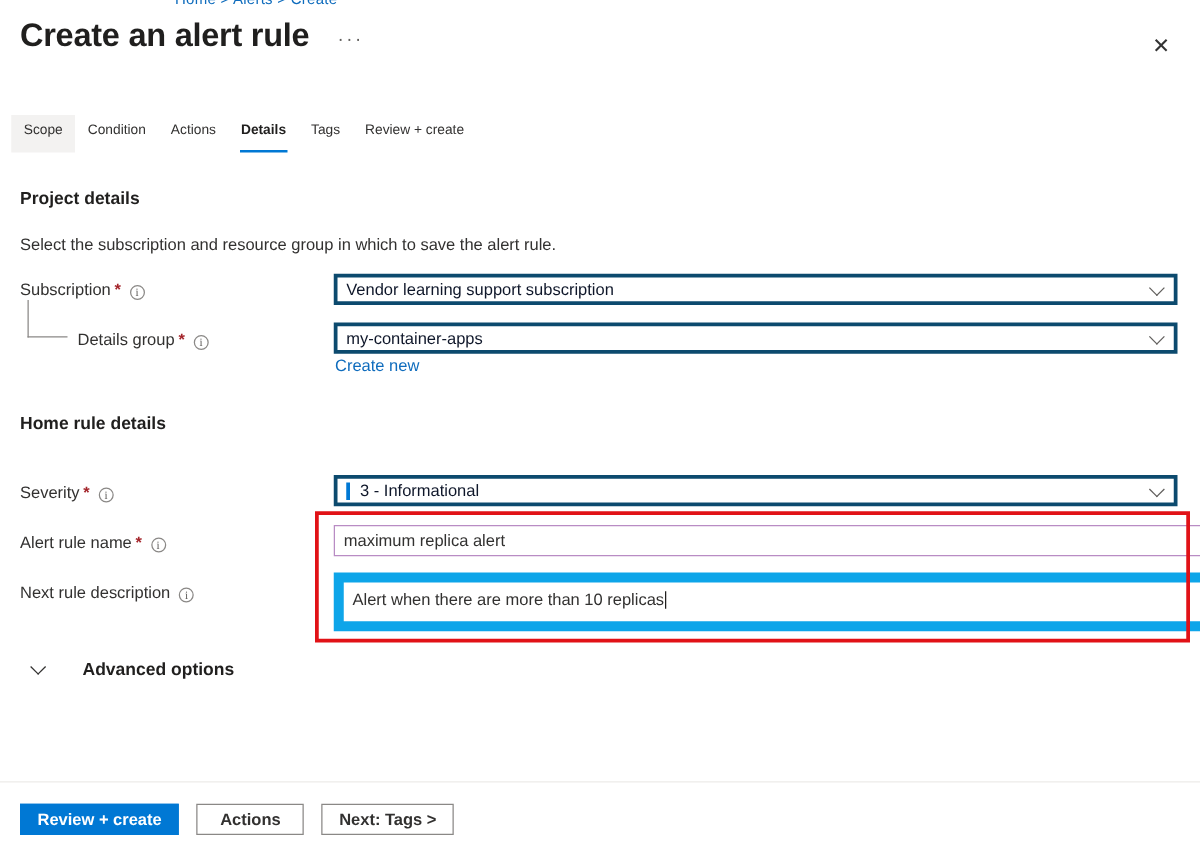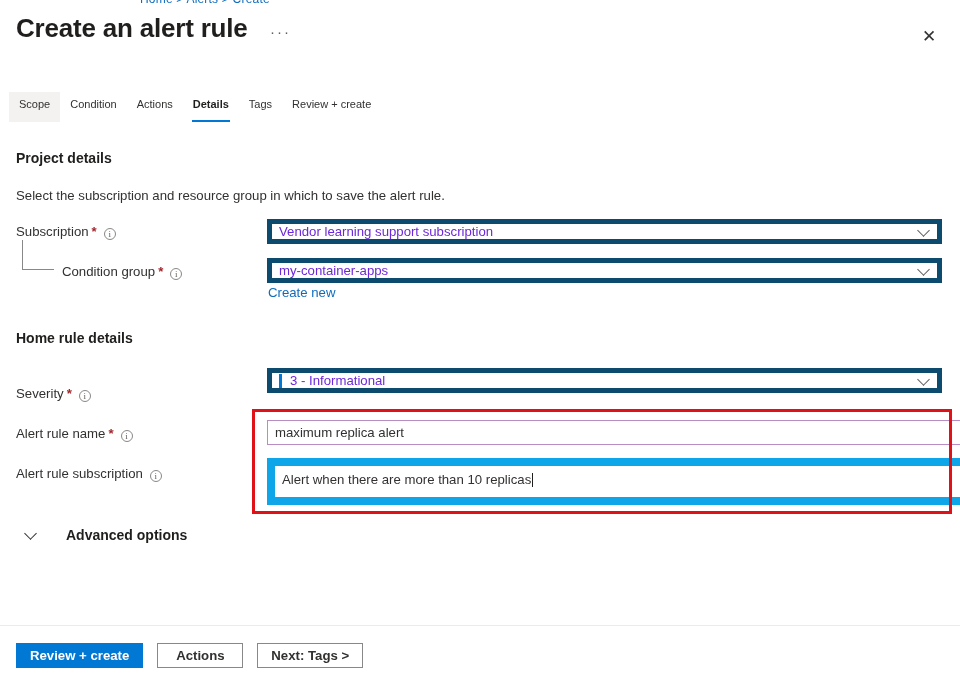--- a/index.html
+++ b/index.html
@@ -89,22 +89,22 @@
     position: absolute; left: 22px; top: 240px;
     width: 32px; height: 30px;
     border-left: 1px solid #8a8886;
     border-bottom: 1px solid #8a8886;
   }
 
   
   .ctrl {
     position: absolute; left: 267px; width: 675px;
     height: 25px; background: #fff;
-    border: 5px solid #0c4a6e;
-    font-size: 13.2px; color: #6d28d9;
+    border: 3px solid #0c4a6e;
+    font-size: 13.2px; color: #0f172a;
     padding: 0 30px 0 7px; line-height: 23px;
     display: flex; align-items: center;
     cursor: pointer;
   }
   .ctrl .val { flex: 1; overflow: hidden; white-space: nowrap; text-overflow: ellipsis; }
   .chev {
     position: absolute; right: 9px; top: 50%;
     width: 9px; height: 9px; margin-top: -6px;
     border-right: 1.3px solid #605e5c;
     border-bottom: 1.3px solid #605e5c;
@@ -208,21 +208,21 @@
   </div>
 
   <div class="section-title" style="top:150px">Project details</div>
   <div class="section-desc" style="top:188px">Select the subscription and resource group in which to save the alert rule.</div>
 
   <div class="label" style="left:16px; top:223px">
     <span>Subscription</span><span class="req">*</span><span class="info-icon">i</span>
   </div>
   <div class="tree-line"></div>
   <div class="label" style="left:62px; top:263px">
-    <span>Condition group</span><span class="req">*</span><span class="info-icon">i</span>
+    <span>Details group</span><span class="req">*</span><span class="info-icon">i</span>
   </div>
 
   <div class="ctrl" style="top:219px">
     <span class="val">Vendor learning support subscription</span>
     <span class="chev"></span>
   </div>
 
   <div class="ctrl" style="top:258px">
     <span class="val">my-container-apps</span>
     <span class="chev"></span>
@@ -232,24 +232,24 @@
 
   <div class="section-title" style="top:330px">Home rule details</div>
 
   <div class="label" style="left:16px; top:385px">
     <span>Severity</span><span class="req">*</span><span class="info-icon">i</span>
   </div>
   <div class="label" style="left:16px; top:425px">
     <span>Alert rule name</span><span class="req">*</span><span class="info-icon">i</span>
   </div>
   <div class="label" style="left:16px; top:465px">
-    <span>Alert rule subscription</span><span class="info-icon">i</span>
-  </div>
-
-  <div class="ctrl" style="top:368px">
+    <span>Next rule description</span><span class="info-icon">i</span>
+  </div>
+
+  <div class="ctrl" style="top:380px">
     <span class="sev-bar"></span>
     <span class="val">3 - Informational</span>
     <span class="chev"></span>
   </div>
 
   <div class="input-valid input-name" style="top:420px">
     <span>maximum replica alert</span>
     <span class="check">
       <svg width="12" height="12" viewBox="0 0 12 12">
           <path d="M1.5 6.2 L4.4 9.1 L10.5 2.6" stroke="#57a300" stroke-width="1.4" fill="none"></path>

